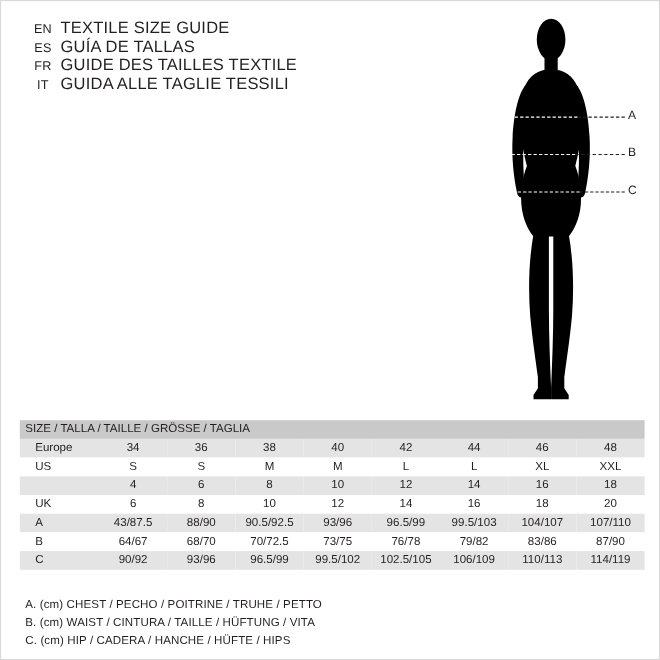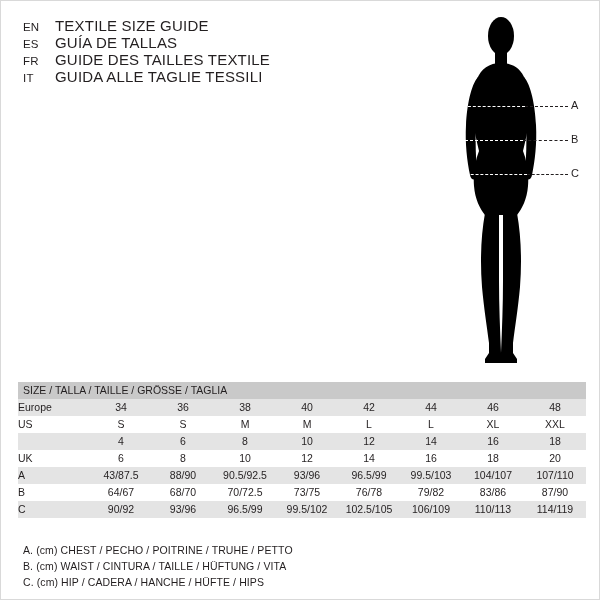--- a/index.html
+++ b/index.html
@@ -34,20 +34,21 @@
     display: flex;
     align-items: baseline;
     height: 17px;
     line-height: 17px;
   }
   .title-lang {
     width: 32px;
     font-size: 11.5px;
     letter-spacing: 0.2px;
     color: #231f20;
+    text-align: center;
   }
   .title-text {
     font-size: 15px;
     letter-spacing: 0.2px;
     color: #231f20;
   }
 
   
   .figure-wrap {
     position: absolute;
@@ -100,21 +101,21 @@
   }
   .table td {
     padding: 0;
     height: 17px;
     line-height: 17px;
     text-align: center;
     color: #231f20;
   }
   .table td.label {
     text-align: left;
-    padding-left: 0;
+    padding-left: 14px;
   }
   .row-head td {
     background: #c9c9c9;
     text-align: left;
     padding-left: 5px;
     font-size: 10.5px;
     font-weight: normal;
   }
   .row-shade td { background: #e4e4e4; }
   .row-plain td { background: #ffffff; }

